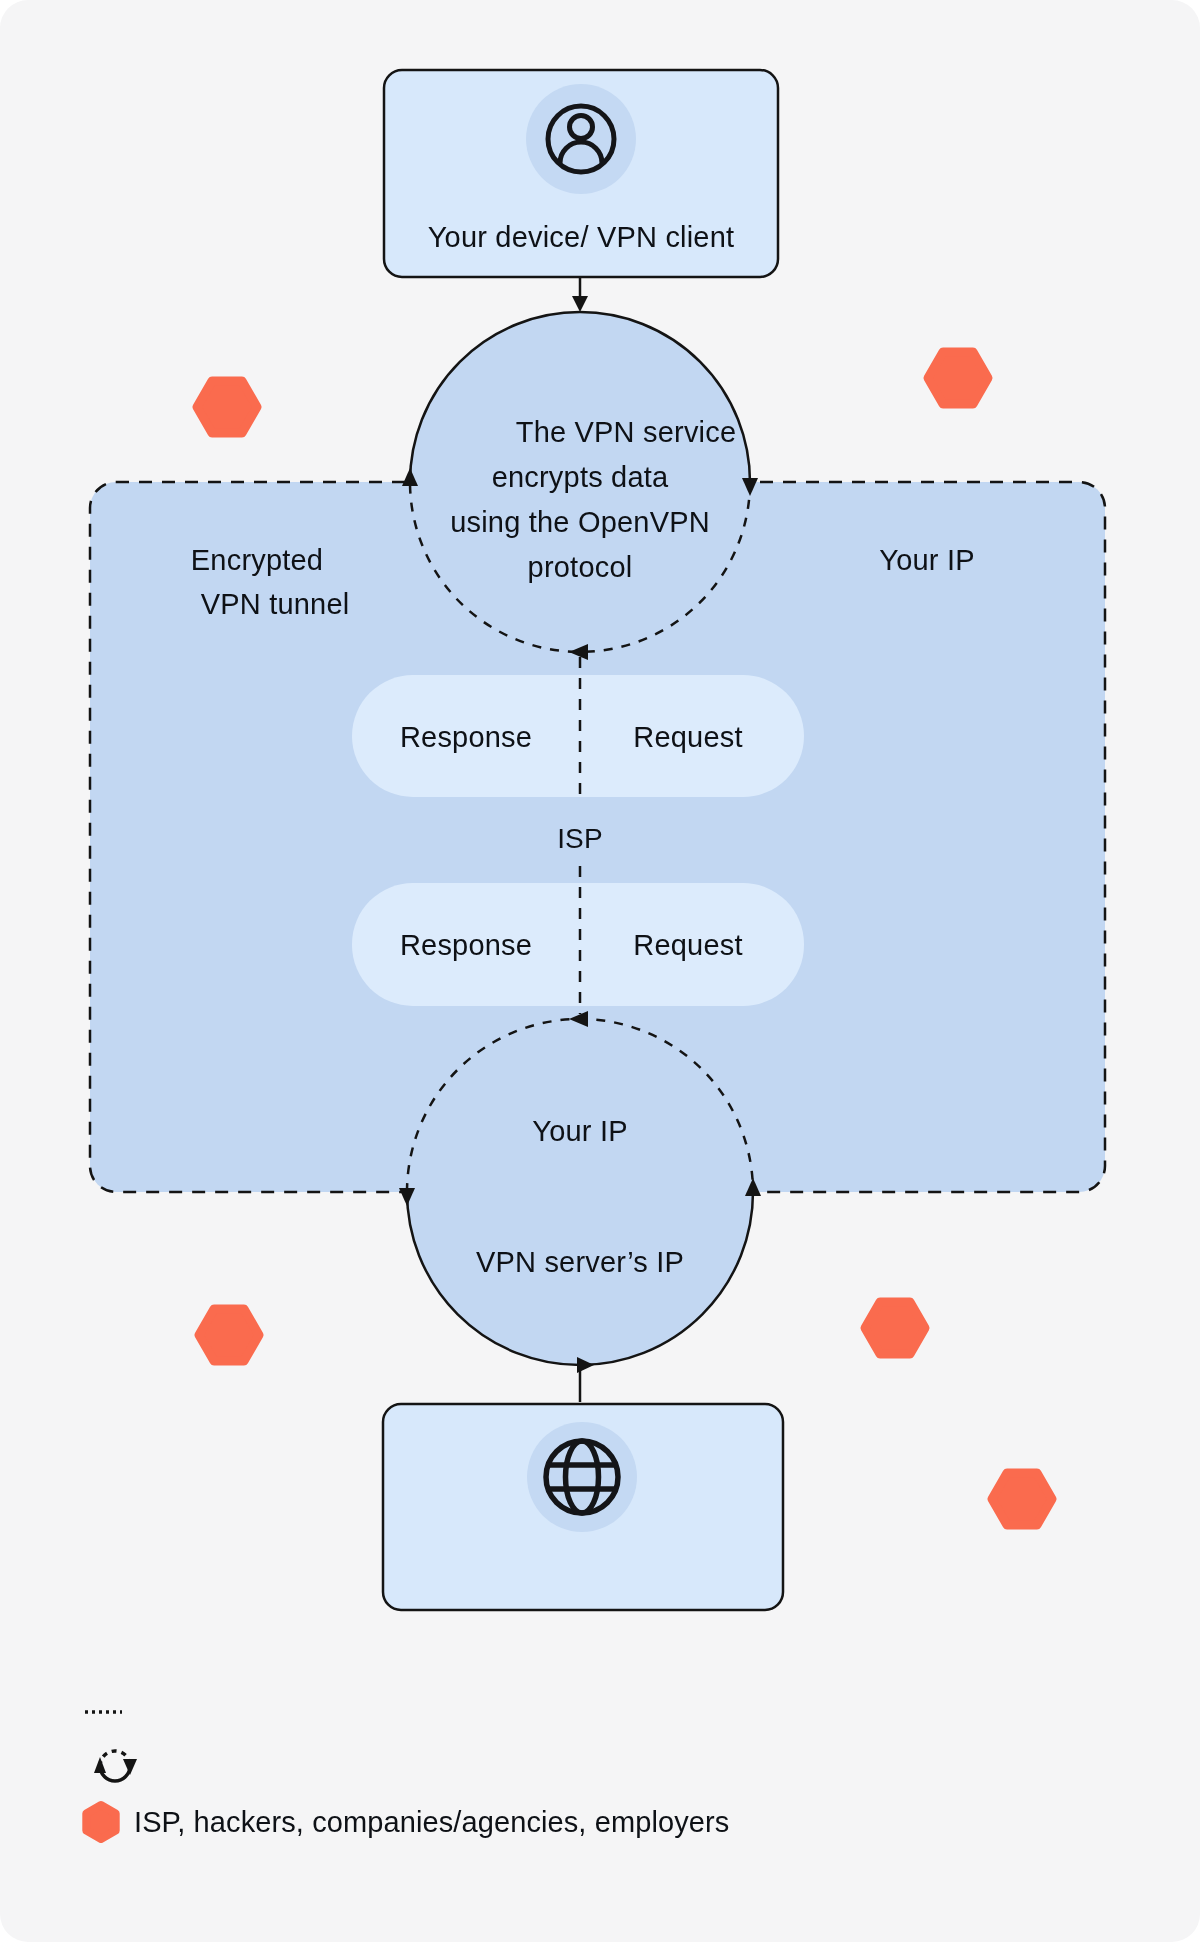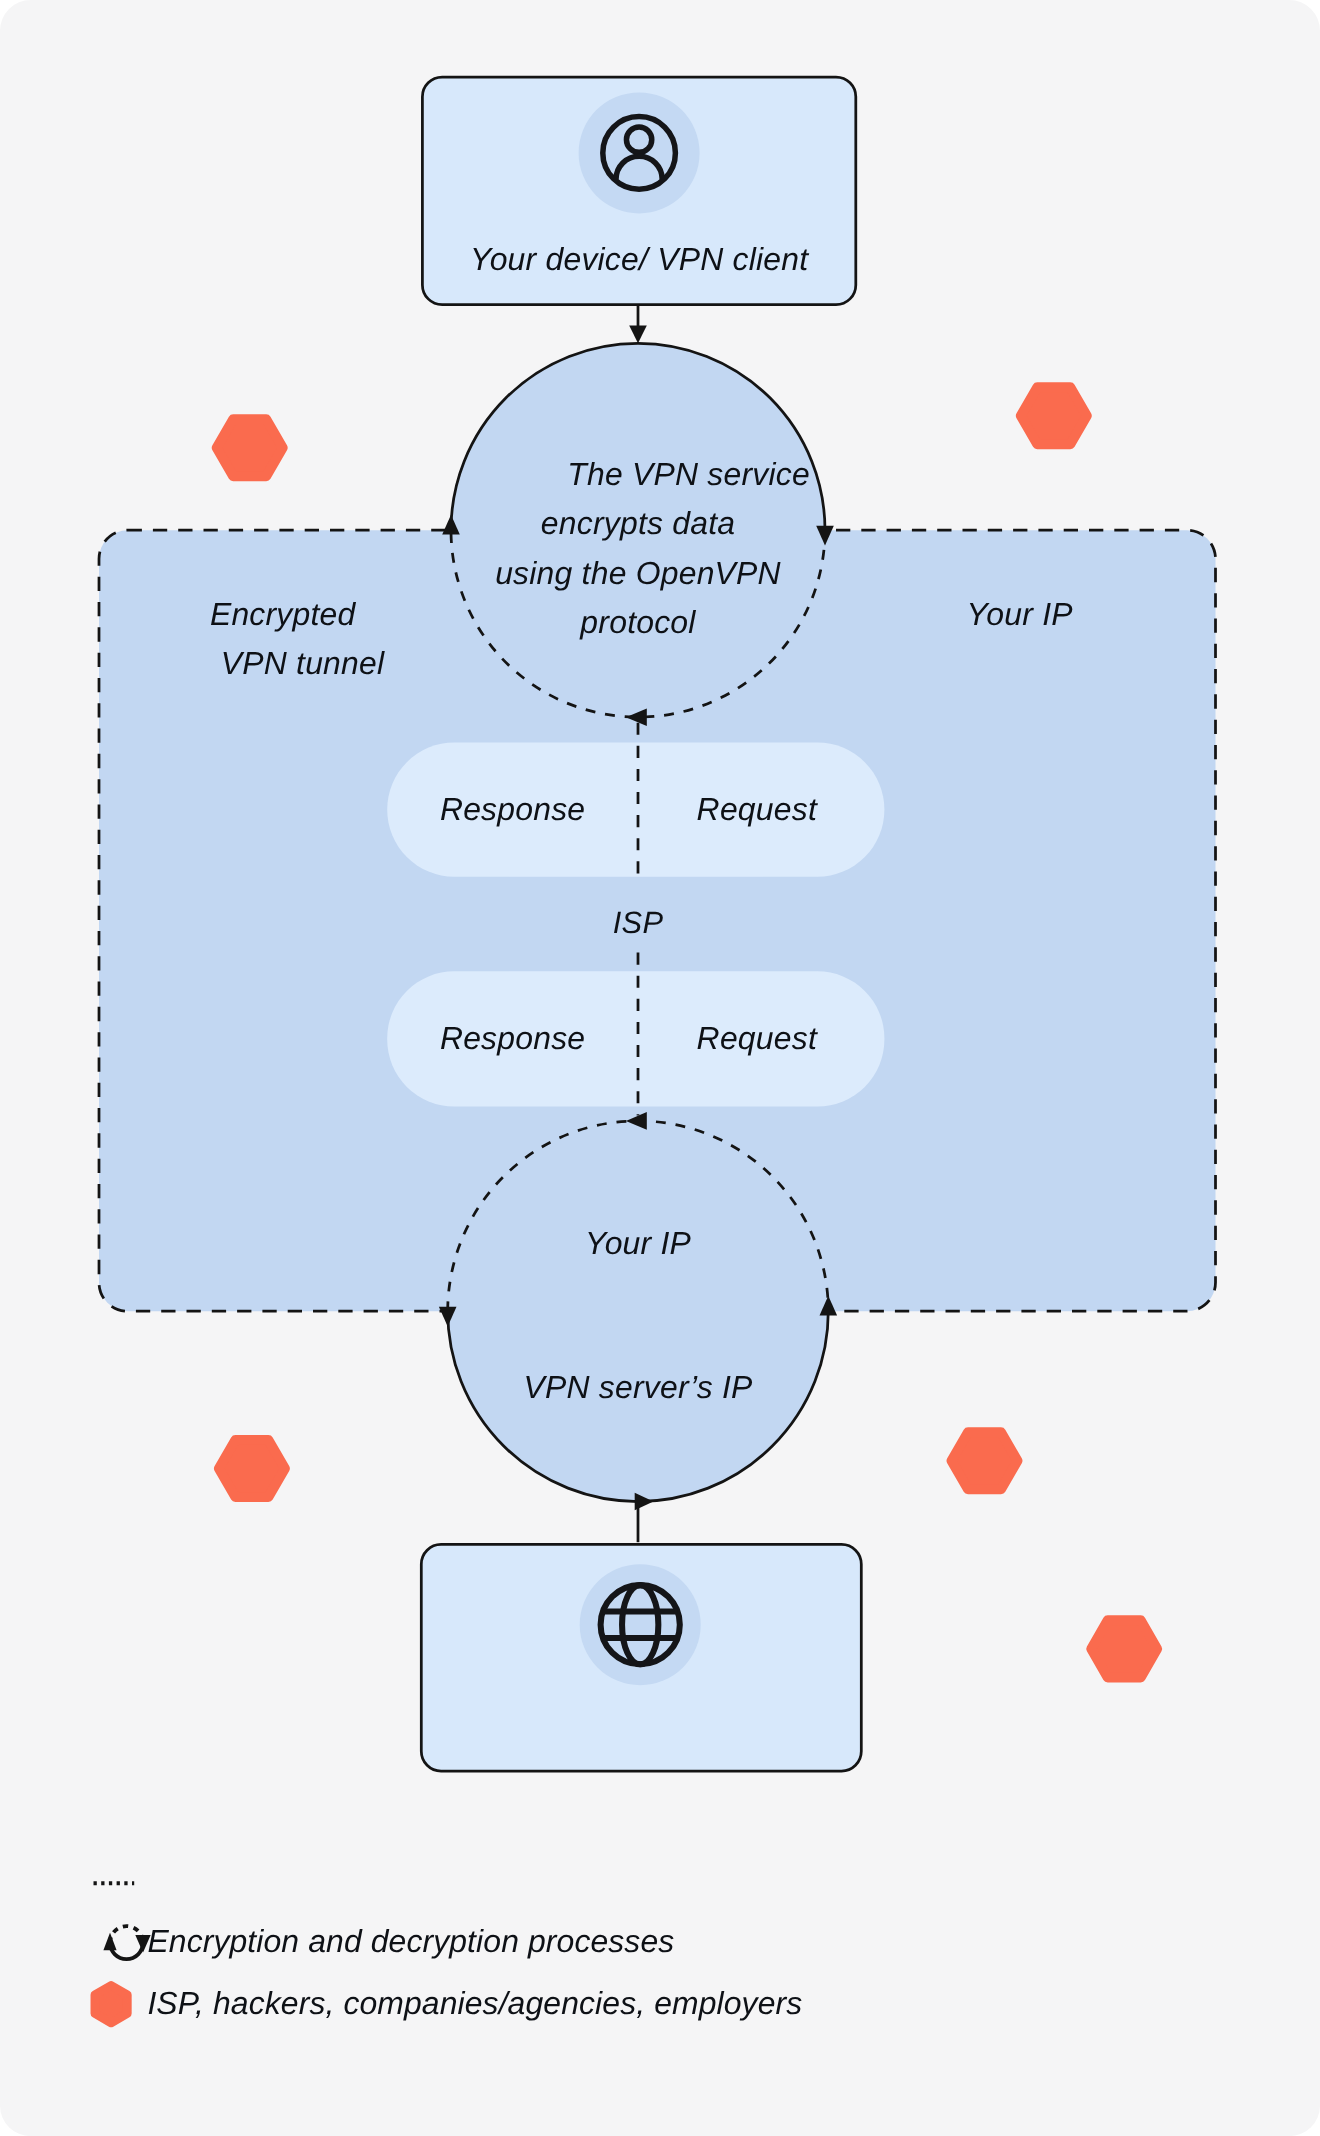--- a/index.html
+++ b/index.html
@@ -8,21 +8,20 @@
     background: #ffffff;
     font-family: "Liberation Sans", sans-serif;
   }
   .canvas {
     position: relative;
     width: 1200px;
     height: 1942px;
     background: #F5F5F6;
     border-radius: 28px;
     overflow: hidden;
-    font-style: italic;
   }
   .layer {
     position: absolute;
     left: 0;
     top: 0;
     z-index: 0;
   }
   .lbl {
     position: absolute;
     z-index: 2;
@@ -128,16 +127,15 @@
 
   <div class="lbl big" style="left:580px; top:839px;">ISP</div>
 
   <div class="lbl" style="left:466px; top:945px;">Response</div>
   <div class="lbl" style="left:688px; top:945px;">Request</div>
 
   <div class="lbl" style="left:580px; top:1131px;">Your IP</div>
   <div class="lbl" style="left:580px; top:1262px;">VPN server’s IP</div>
 
 
-  <div class="lbl legend-text" style="left:134px; top:1766px;">Encryption and decryption processes</div>
   <div class="lbl legend-text" style="left:134px; top:1822px;">ISP, hackers, companies/agencies, employers</div>
 
 </div>
 
 </body></html>

